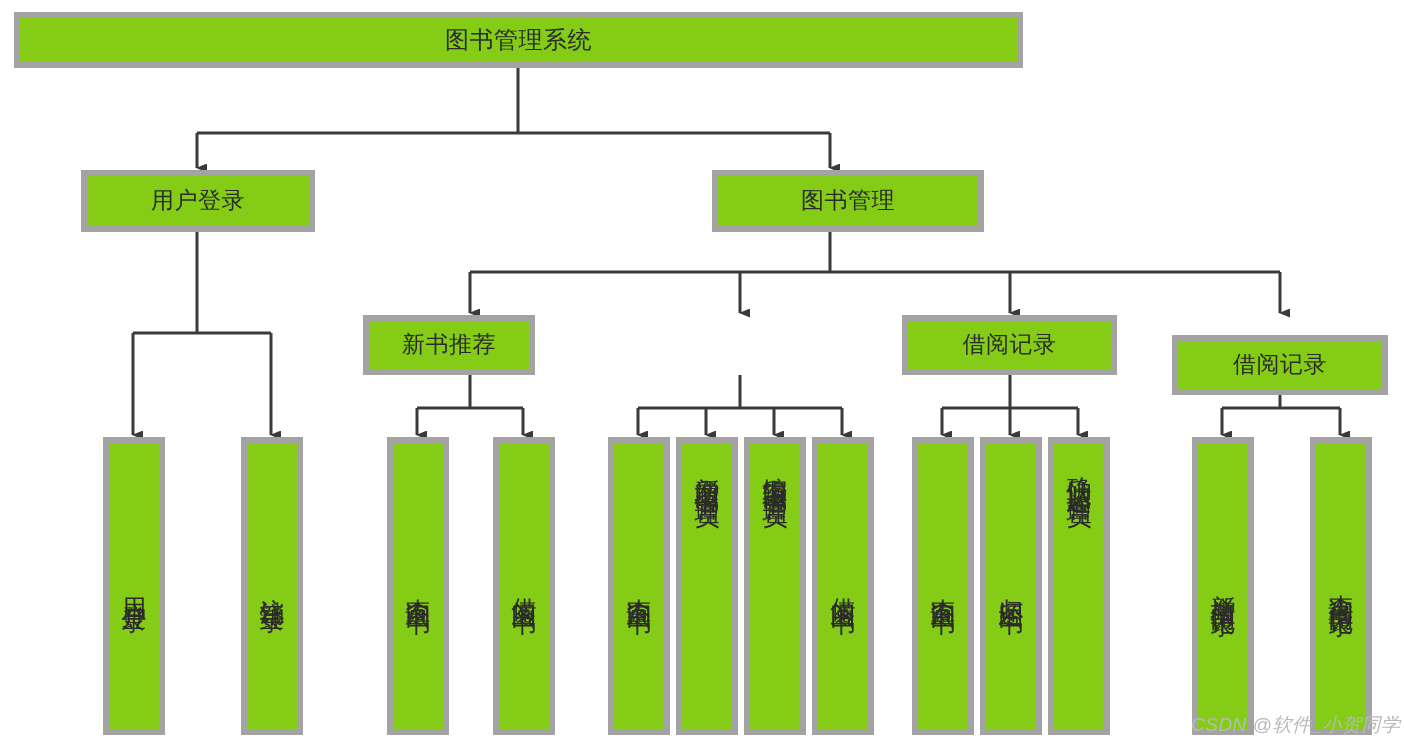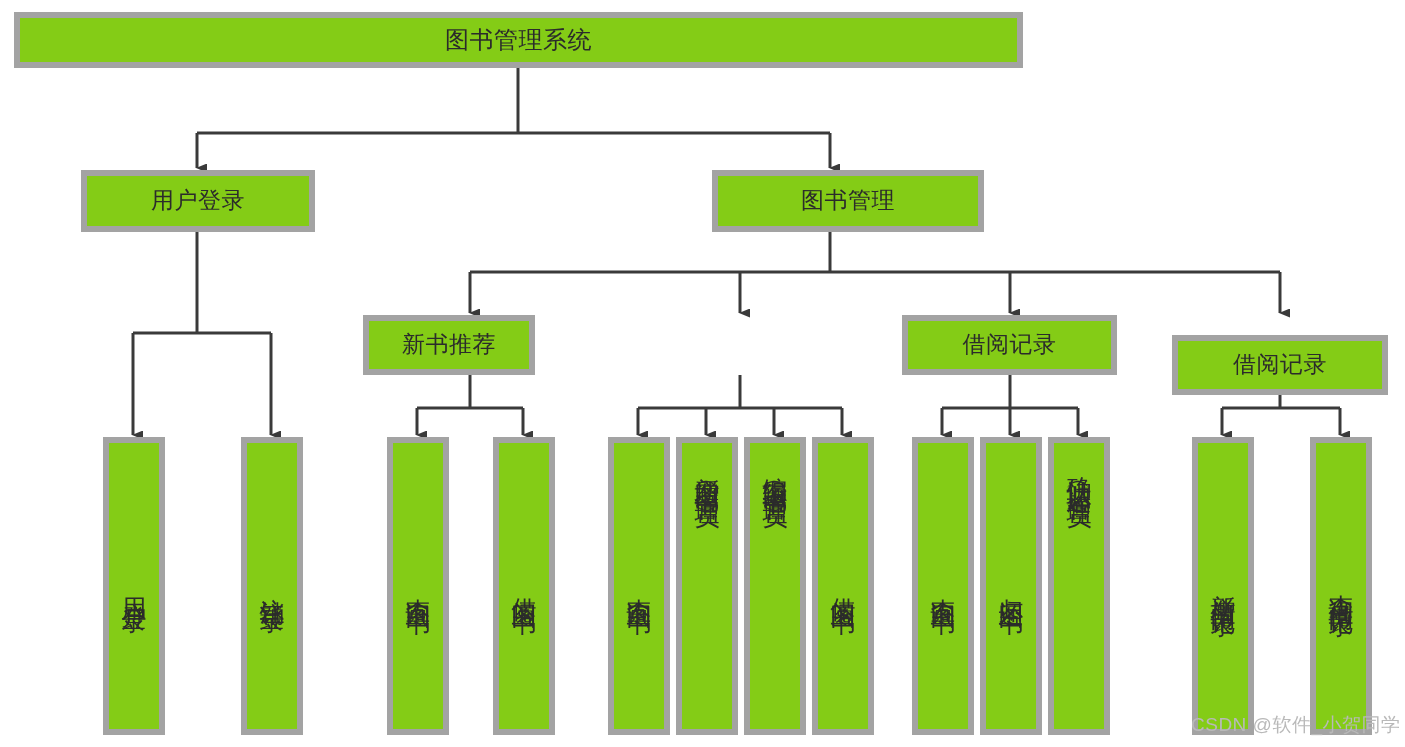--- a/index.html
+++ b/index.html
@@ -65,20 +65,21 @@
   }
   .watermark{
     position:absolute;
     left:1191px;
     top:712px;
     font-size:19px;
     color:#b9b9b9;
     white-space:nowrap;
     z-index:5;
     letter-spacing:0.5px;
+    font-style:italic;
   }
 </style>
 </head>
 <body>
 
 <div id="canvas">
 
   <svg id="wires" viewBox="0 0 1405 747" xmlns="http://www.w3.org/2000/svg">
     <defs>
       <marker id="arrow" markerWidth="10" markerHeight="11" refX="4.5" refY="10" orient="auto" markerUnits="userSpaceOnUse">

